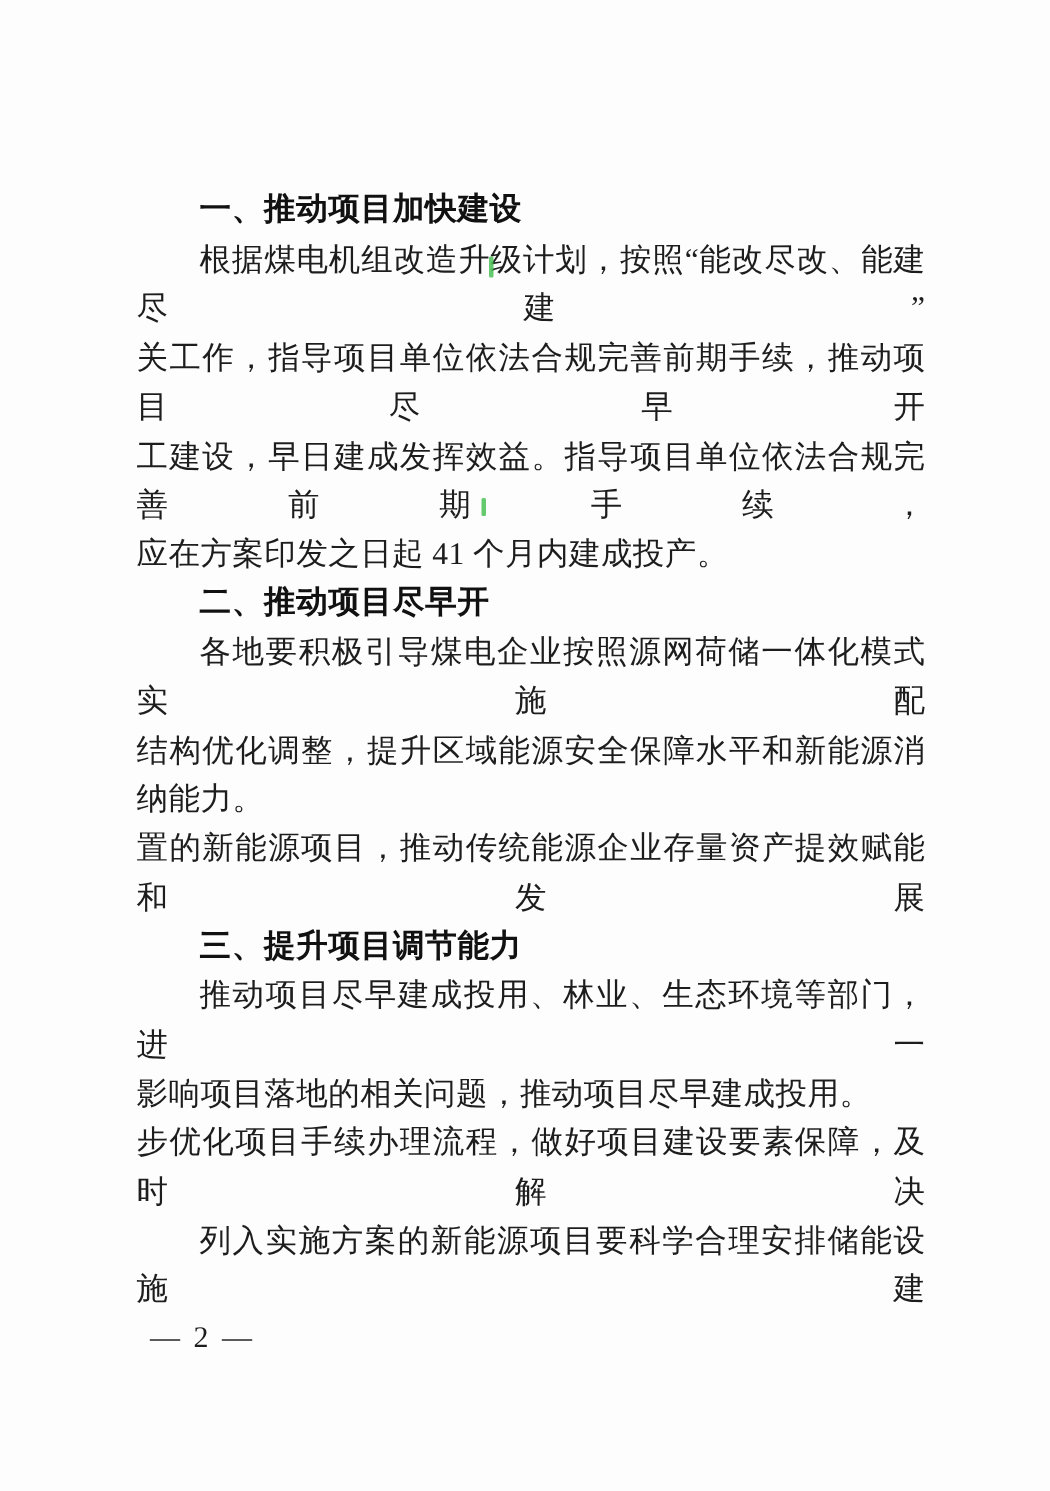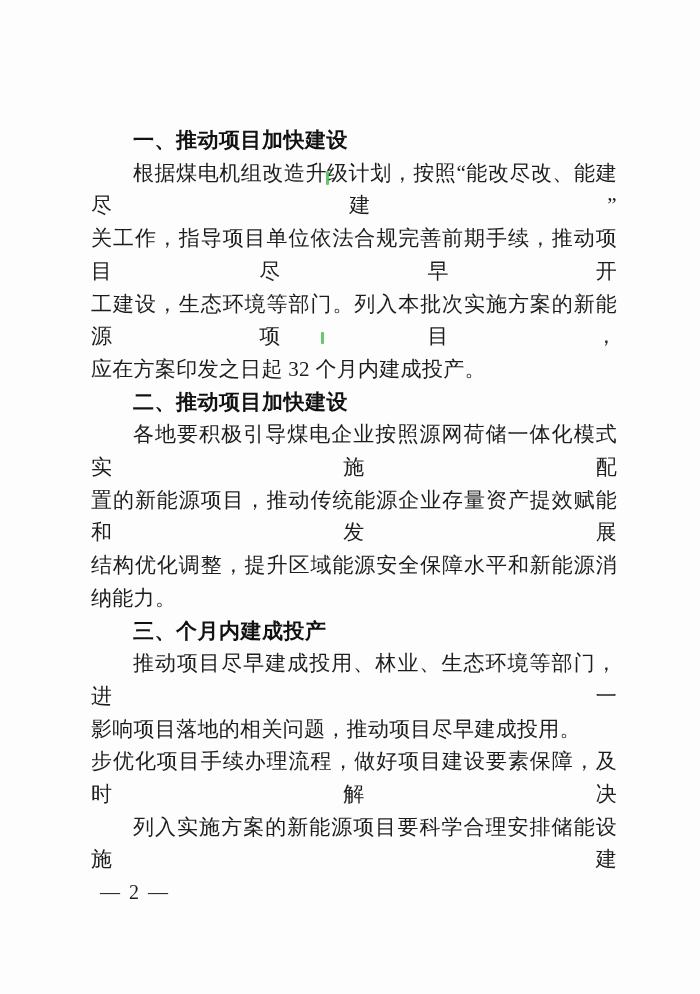--- a/index.html
+++ b/index.html
@@ -67,27 +67,27 @@
   .artifact.a2 { left: 321px; top: 332px; height: 12px; }
 </style>
 </head>
 <body style="background: rgb(253, 253, 253);">
 
 <div class="page" style="background: rgb(253, 253, 253);">
   <div class="doc-body">
       <div class="heading">一、推动项目加快建设</div>
       <div class="line first">根据煤电机组改造升级计划，按照“能改尽改、能建尽建”</div>
       <div class="line">关工作，指导项目单位依法合规完善前期手续，推动项目尽早开</div>
-      <div class="line">工建设，生态环境等部门。列入本批次实施方案的新能源项目，</div>
-      <div class="line last">应在方案印发之日起 32 个月内建成投产。</div>
-      <div class="heading">二、推动项目加快建设</div>
+      <div class="line">工建设，早日建成发挥效益。指导项目单位依法合规完善前期手续，</div>
+      <div class="line last">应在方案印发之日起 41 个月内建成投产。</div>
+      <div class="heading">二、推动项目尽早开</div>
       <div class="line first">各地要积极引导煤电企业按照源网荷储一体化模式实施配</div>
+      <div class="line last">结构优化调整，提升区域能源安全保障水平和新能源消纳能力。</div>
       <div class="line">置的新能源项目，推动传统能源企业存量资产提效赋能和发展</div>
-      <div class="line last">结构优化调整，提升区域能源安全保障水平和新能源消纳能力。</div>
-      <div class="heading">三、个月内建成投产</div>
+      <div class="heading">三、提升项目调节能力</div>
       <div class="line first">推动项目尽早建成投用、林业、生态环境等部门，进一</div>
       <div class="line last">影响项目落地的相关问题，推动项目尽早建成投用。</div>
       <div class="line">步优化项目手续办理流程，做好项目建设要素保障，及时解决</div>
       <div class="line first">列入实施方案的新能源项目要科学合理安排储能设施建</div>
     </div>
 
   <div class="page-number">— 2 —</div>
 
   <div class="artifact a1" style="background: rgb(73, 193, 84);"></div>
   <div class="artifact a2" style="background: rgb(73, 193, 84);"></div>

